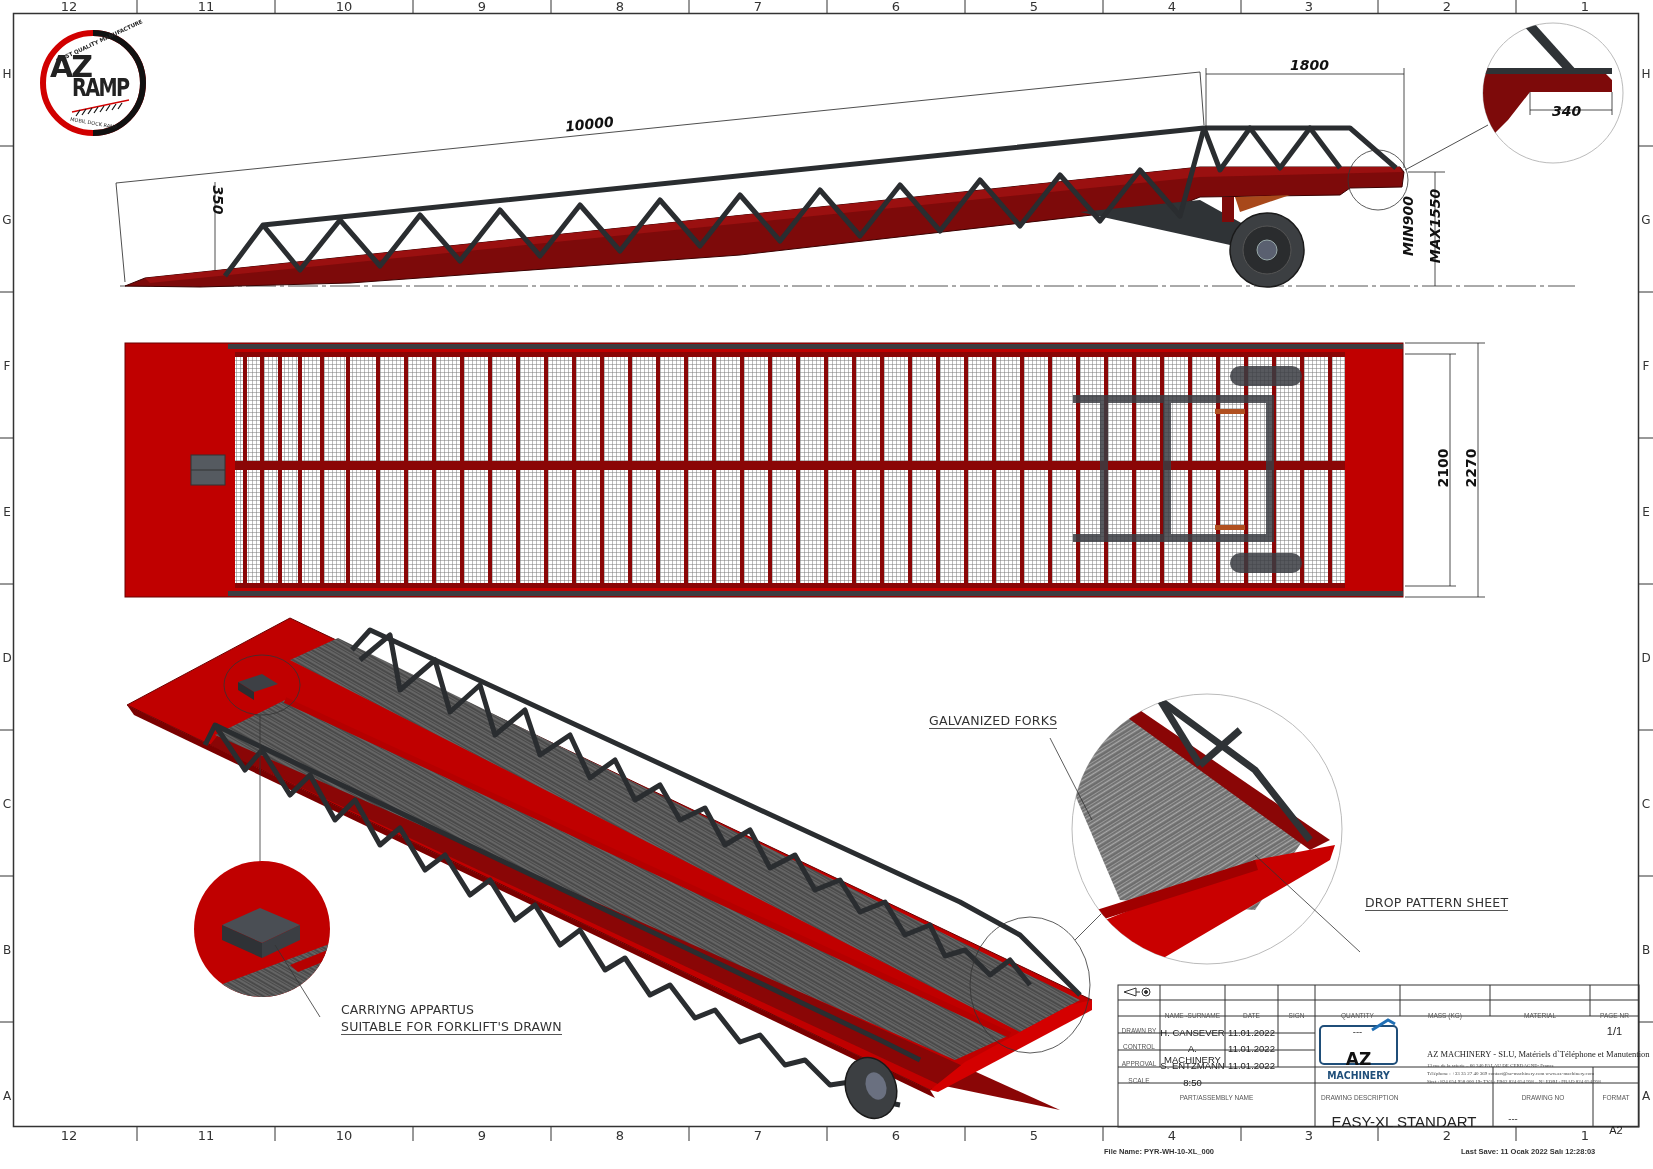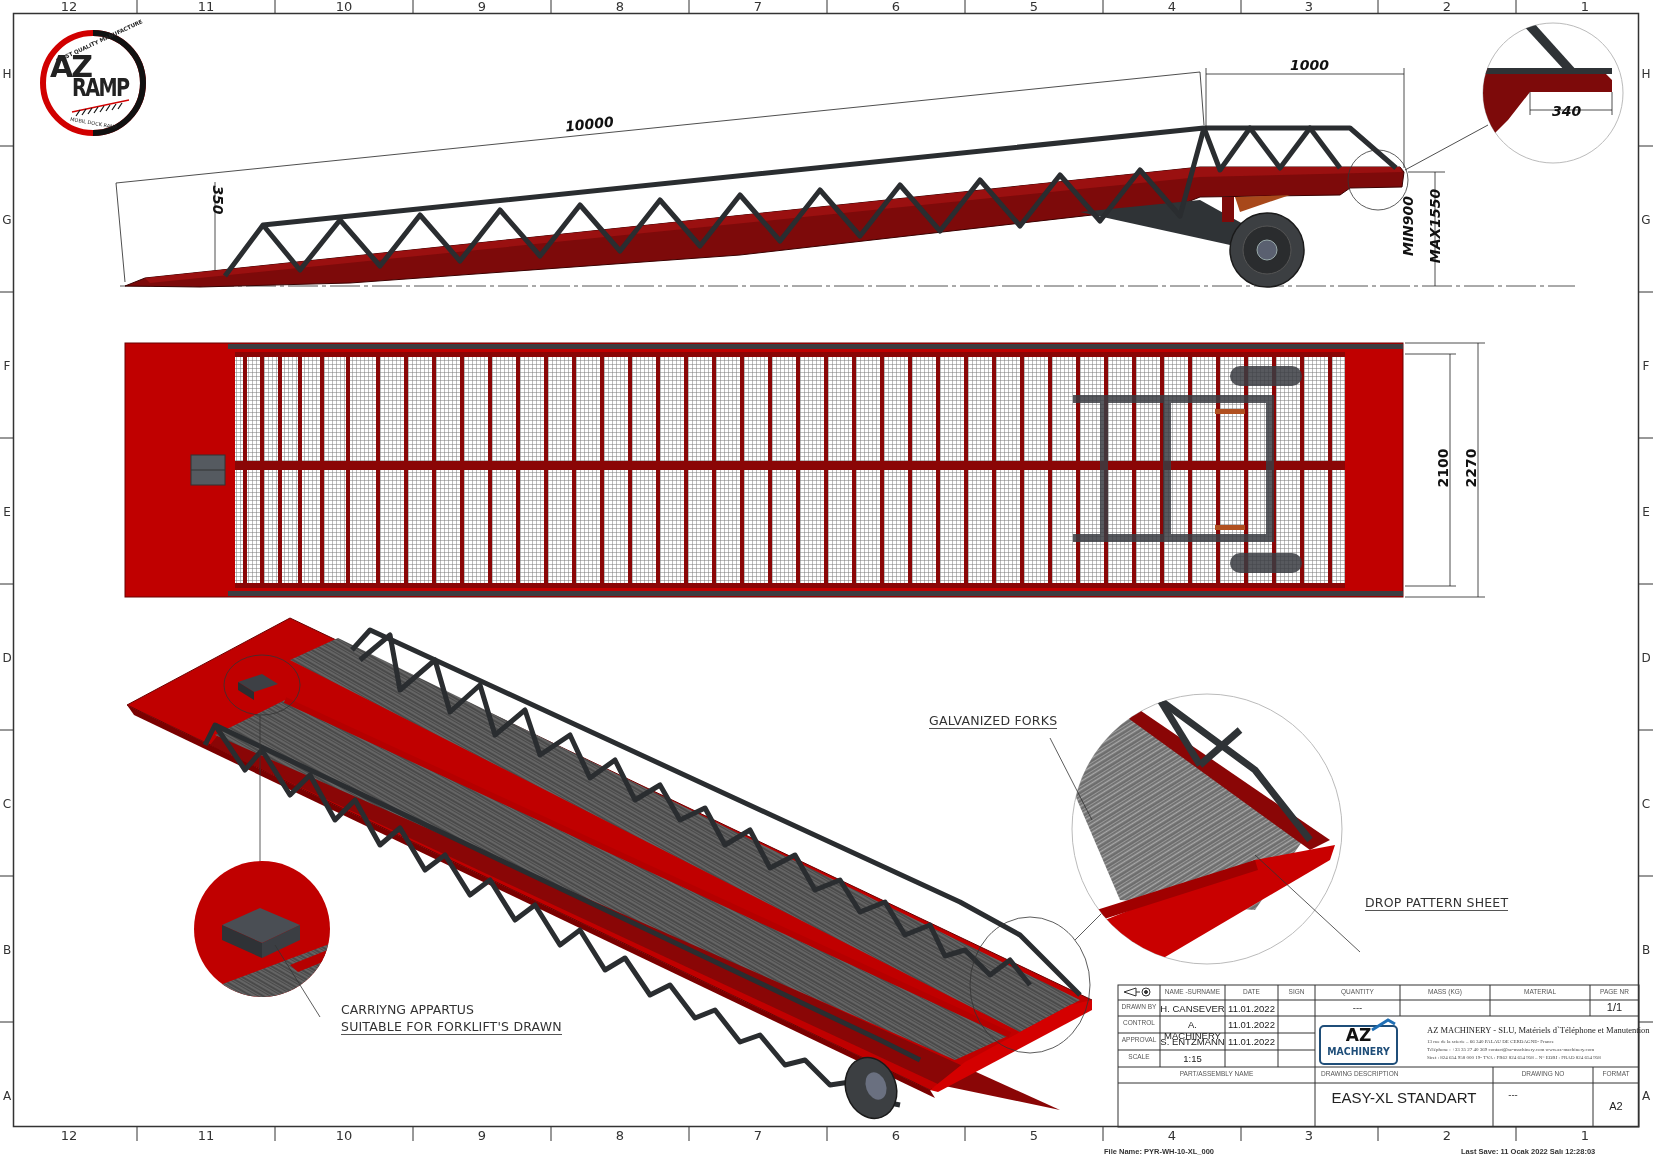--- a/index.html
+++ b/index.html
@@ -4,21 +4,21 @@
 <style>
   html, body { margin:0; padding:0; background:#ffffff; }
   body { width:1653px; height:1169px; position:relative; overflow:hidden; font-family:"Liberation Sans", sans-serif; color:#222; }
   .abs { position:absolute; }
   #sheet { position:absolute; left:0; top:0; width:1653px; height:1169px; }
   .ruler-num { position:absolute; font-family:"DejaVu Sans", sans-serif; font-size:13px; color:#333; transform:translateX(-50%); }
   .row-letter { position:absolute; font-family:"DejaVu Sans", sans-serif; font-size:12px; color:#333; transform:translate(-50%,-50%); }
   .dim { position:absolute; font-family:"DejaVu Sans", sans-serif; font-weight:bold; font-style:italic; font-size:14px; color:#111; white-space:nowrap; }
   .callout { position:absolute; font-family:"DejaVu Sans", sans-serif; font-size:12.5px; color:#333; letter-spacing:0.2px; line-height:14px; white-space:nowrap; border-bottom:1px solid #555; }
   
-  #titleblock { position:absolute; left:1118px; top:985px; width:427px; height:142px; }
+  #titleblock { position:absolute; left:1118px; top:1009px; width:427px; height:142px; }
   .tb-cell { position:absolute; box-sizing:border-box; font-size:7px; color:#444; text-align:center; }
   .tb-head { font-size:6.5px; color:#555; padding-top:3px; }
   .tb-val { font-size:9.5px; color:#222; }
   #footer-file, #footer-save { position:absolute; font-family:"Liberation Sans", sans-serif; font-size:7.5px; font-weight:bold; color:#333; }
   #company-name { position:absolute; font-family:"Liberation Serif", serif; font-size:8.5px; color:#222; white-space:nowrap; }
   .company-small { position:absolute; font-family:"Liberation Serif", serif; font-size:5px; color:#444; white-space:nowrap; }
 </style>
 </head>
 <body>
 
@@ -384,21 +384,21 @@
       </g>
     </svg>
     <span class="abs" style="left:18px;top:10px;font-size:5.5px;font-family:'DejaVu Sans',sans-serif;font-weight:bold;transform:rotate(-25deg);white-space:nowrap">FIRST QUALITY MANUFACTURE</span>
     <span class="abs" style="left:16px;top:24px;font-size:30px;font-family:'DejaVu Sans',sans-serif;font-weight:bold;letter-spacing:-2px;line-height:30px">AZ</span>
     <span class="abs" style="left:38px;top:46px;font-size:24px;font-family:'DejaVu Sans',sans-serif;font-weight:bold;letter-spacing:-2px;transform:scaleX(0.8);transform-origin:left">RAMP</span>
     <span class="abs" style="left:36px;top:92px;font-size:5px;font-family:'DejaVu Sans',sans-serif;transform:rotate(10deg);white-space:nowrap">MOBIL DOCK RAMP</span>
   </div>
 
   <span class="dim" style="left:565px;top:116px;transform:rotate(-6deg)">10000</span>
   <span class="dim" style="left:203px;top:192px;transform:rotate(90deg)">350</span>
-  <span class="dim" style="left:1290px;top:57px">1000</span>
+  <span class="dim" style="left:1290px;top:57px">1800</span>
   <span class="dim" style="left:1378px;top:218px;transform:rotate(-90deg);transform-origin:center">MIN900</span>
   <span class="dim" style="left:1398px;top:218px;transform:rotate(-90deg);transform-origin:center">MAX1550</span>
   <span class="dim" style="left:1552px;top:103px">340</span>
 
   <span class="dim" style="left:1424px;top:460px;transform:rotate(-90deg);font-style:normal">2100</span>
   <span class="dim" style="left:1452px;top:460px;transform:rotate(-90deg);font-style:normal">2270</span>
 
   <span class="callout" style="left:929px;top:714px">GALVANIZED FORKS</span>
   <span class="callout" style="left:1365px;top:896px">DROP PATTERN SHEET</span>
   <div class="abs" style="left:341px;top:1003px">
@@ -421,21 +421,21 @@
 
     <div class="tb-cell tb-head" style="left:0;top:31px;width:42px;height:16px">CONTROL</div>
     <div class="tb-cell tb-val" style="left:42px;top:34px;width:65px">A. MACHINERY</div>
     <div class="tb-cell tb-val" style="left:107px;top:34px;width:53px">11.01.2022</div>
 
     <div class="tb-cell tb-head" style="left:0;top:48px;width:42px;height:16px">APPROVAL</div>
     <div class="tb-cell tb-val" style="left:42px;top:51px;width:65px">S. ENTZMANN</div>
     <div class="tb-cell tb-val" style="left:107px;top:51px;width:53px">11.01.2022</div>
 
     <div class="tb-cell tb-head" style="left:0;top:65px;width:42px;height:16px">SCALE</div>
-    <div class="tb-cell tb-val" style="left:42px;top:68px;width:65px">1:15</div>
+    <div class="tb-cell tb-val" style="left:42px;top:68px;width:65px">8:50</div>
 
     <div class="tb-cell tb-val" style="left:197px;top:17px;width:85px">---</div>
     <div class="tb-cell tb-val" style="left:282px;top:17px;width:90px"></div>
     <div class="tb-cell tb-val" style="left:372px;top:17px;width:100px"></div>
     <div class="tb-cell tb-val" style="left:472px;top:16px;width:49px;font-size:11px">1/1</div>
 
     <div class="tb-cell" style="left:202px;top:42px;width:77px;text-align:center;font-family:'DejaVu Sans',sans-serif;font-weight:bold;font-size:17px;color:#111;line-height:16px">AZ</div>
     <div class="tb-cell" style="left:202px;top:60px;width:77px;text-align:center;font-family:'DejaVu Sans',sans-serif;font-weight:bold;font-size:11px;color:#1f4e79;transform:scaleX(0.85)">MACHINERY</div>
     <div id="company-name" style="left:309px;top:40px">AZ MACHINERY - SLU, Matériels d`Téléphone et Manutention</div>
     <div class="company-small" style="left:309px;top:54px">13 rue de la scierie – 66 340 PALAU DE CERDAGNE- France</div>

